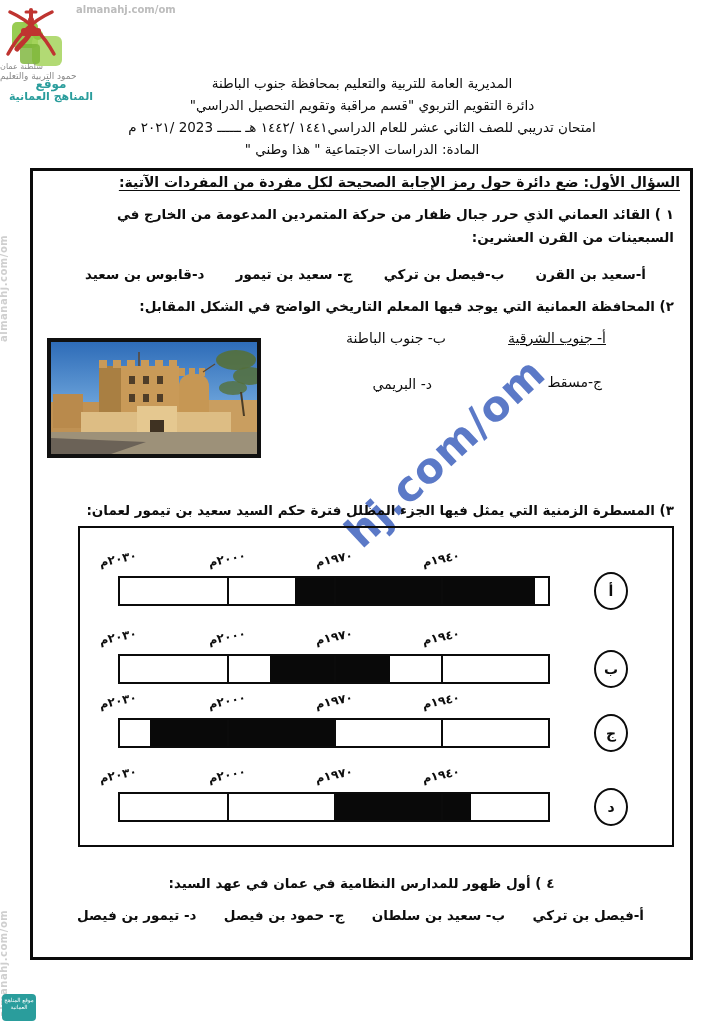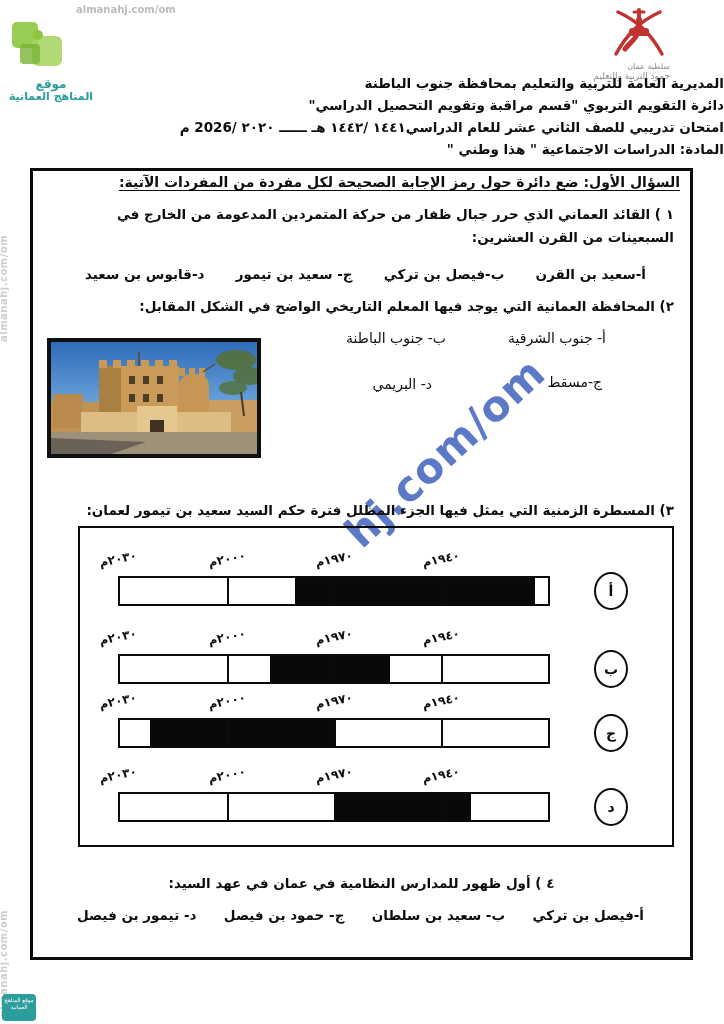--- a/index.html
+++ b/index.html
@@ -21,40 +21,40 @@
   .wm-left-vert{top:232px;height:110px;}
   .wm-bottom-vert{top:925px;height:92px;}
   .wm-corner{position:absolute;left:2px;top:994px;width:34px;height:27px;background:#2a9d9c;border-radius:4px;
     color:#ffffff;font-size:5.5px;text-align:center;direction:rtl;line-height:1.2;padding-top:3px;box-sizing:border-box;}
   .wm-diag{
     position:absolute;left:300px;top:428px;width:290px;text-align:center;
     transform:rotate(-43deg);transform-origin:center;
     font-size:42px;font-weight:600;color:rgba(62,98,189,0.85);letter-spacing:1px;
   }
   
-  .emblem{position:absolute;left:0;right:54px;top:6px;text-align:right;}
+  .emblem{position:absolute;left:0;right:54px;top:6px;text-align:left;}
   .emblem-text{color:#8b8b8b;line-height:1.15;}
   .emblem-text .country{font-size:8px;display:block;}
   .emblem-text .ministry{font-size:9px;display:block;}
-  .header{position:absolute;left:0;right:0;top:72px;text-align:right;direction:rtl;
-    font-weight:bold;color:#0d0d0d;font-size:13.5px;line-height:22px;}
+  .header{position:absolute;left:0;right:0;top:72px;text-align:center;direction:rtl;
+    font-weight:normal;color:#0d0d0d;font-size:13.5px;line-height:22px;}
   
   .main-box{position:absolute;left:30px;top:168px;width:657px;height:786px;
     border:3.5px solid #0b0b0b;direction:rtl;color:#0d0d0d;}
   .sec-title{margin:3px 10px 0 10px;font-size:14px;font-weight:bold;text-decoration:underline;text-underline-offset:3px;}
   .q-text{margin:13px 16px 0 16px;font-size:13.5px;font-weight:bold;line-height:23px;}
   .opts-row{display:flex;justify-content:space-between;font-size:13.5px;font-weight:bold;direction:rtl;}
   .q1-opts{margin:17px 44px 0 52px;}
   .q4-opts{margin:12px 46px 0 44px;}
   
   .q2-area{position:relative;height:168px;}
   .fort-frame{position:absolute;left:14px;top:20px;width:206px;height:112px;border:4px solid #101010;}
   .fort-frame svg{display:block;}
   .q2-opt{position:absolute;font-size:14px;font-weight:normal;white-space:nowrap;}
-  .q2-opt.a{right:84px;top:12px;}
+  .q2-opt.a{right:84px;top:12px;text-decoration:underline;}
   .q2-opt.b{right:244px;top:12px;}
   .q2-opt.c{right:88px;top:56px;}
   .q2-opt.d{right:258px;top:58px;margin-left:28px;}
   
   .timeline-box{position:absolute;left:45px;top:355px;width:592px;height:317px;border:2.5px solid #0b0b0b;direction:ltr;}
   .tl-row{position:absolute;left:0;width:100%;height:58px;}
   .tl-row.r0{top:24px;}.tl-row.r1{top:102px;}.tl-row.r2{top:166px;}.tl-row.r3{top:240px;}
   .tl-bar{position:absolute;left:38px;top:24px;width:428px;height:26px;border:2px solid #0b0b0b;background:#ffffff;}
   .tl-shade{position:absolute;top:0;height:100%;background:#090909;}
   .tl-tick{position:absolute;top:0;width:1.5px;height:100%;background:#0b0b0b;}
@@ -99,21 +99,21 @@
   </svg>
   <div class="emblem-text">
     <span class="country">سلطنة عمان</span>
     <span class="ministry">حمود التربية والتعليم</span>
   </div>
 </div>
 
 <div class="header">
   <div>المديرية العامة للتربية والتعليم بمحافظة جنوب الباطنة</div>
   <div>دائرة التقويم التربوي "قسم مراقبة وتقويم التحصيل الدراسي"</div>
-  <div>امتحان تدريبي للصف الثاني عشر للعام الدراسي١٤٤١ /١٤٤٢ هـ ــــــ ٢٠٢٠ /2026 م</div>
+  <div>امتحان تدريبي للصف الثاني عشر للعام الدراسي١٤٤١ /١٤٤٢ هـ ــــــ 2023 /٢٠٢١ م</div>
   <div>المادة: الدراسات الاجتماعية " هذا وطني "</div>
 </div>
 
 <div class="main-box">
 
   <div class="sec-title">السؤال الأول: ضع دائرة حول رمز الإجابة الصحيحة لكل مفردة من المفردات الآتية:</div>
 
   <div class="q-text">١ ) القائد العماني الذي حرر جبال ظفار من حركة المتمردين المدعومة من الخارج في السبعينات من القرن العشرين:</div>
   <div class="opts-row q1-opts">
     <span>أ-سعيد بن القرن</span>

